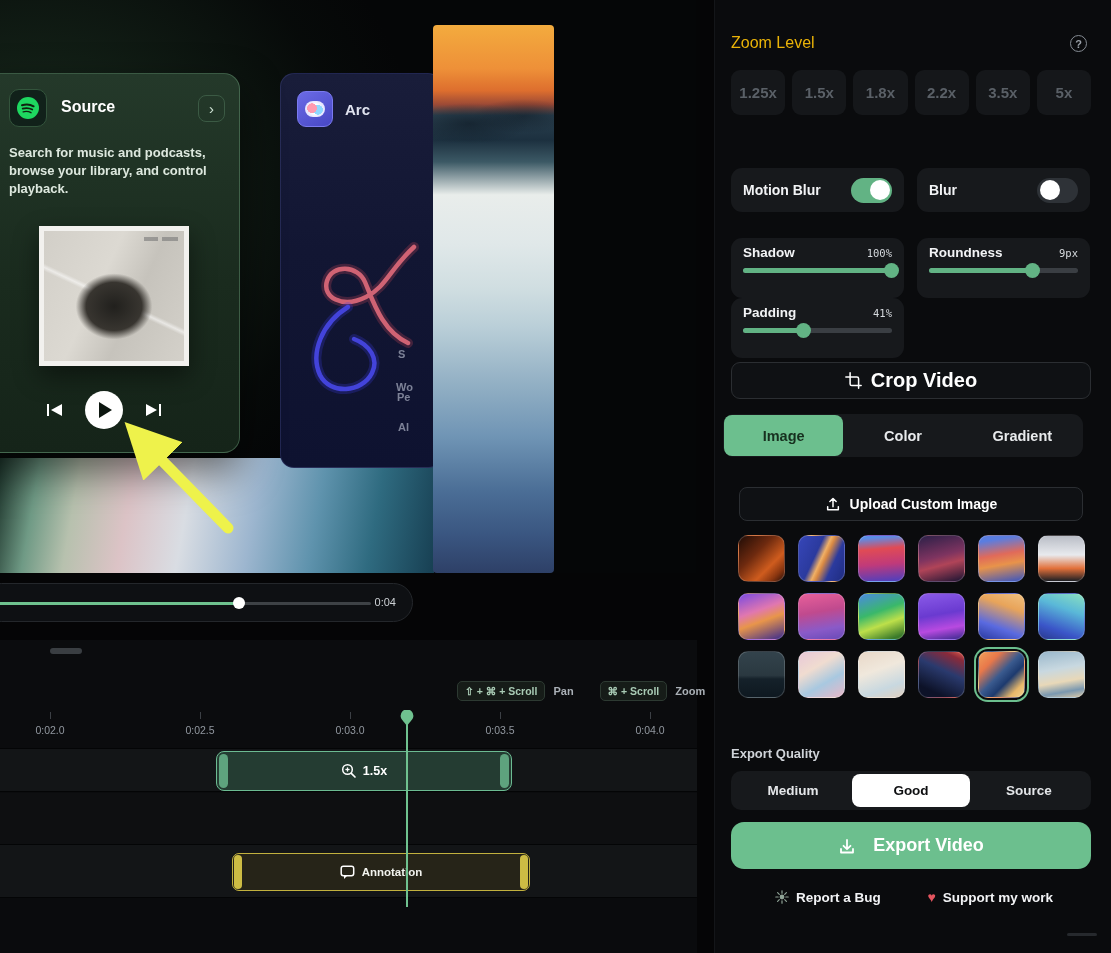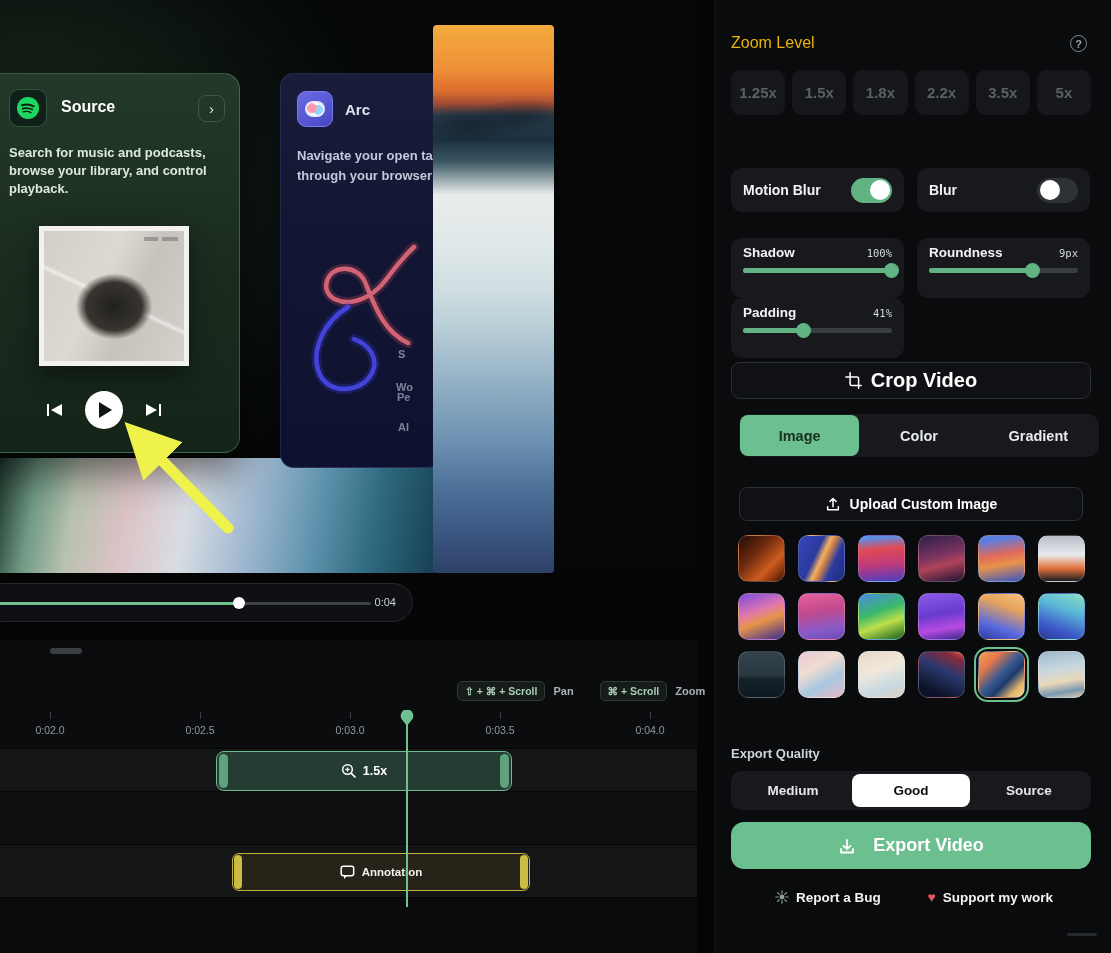--- a/index.html
+++ b/index.html
@@ -137,21 +137,21 @@
   .slider-card { width:173px; height:60px; padding:7px 12px 0; }
   .slider-head { display:flex; justify-content:space-between; align-items:baseline; }
   .slider-head .lbl { font-size:13.5px; font-weight:700; color:#f2f3f5; }
   .slider-head .val { font-size:10.5px; color:#d6dade; }
   .track { position:relative; margin-top:8px; height:5px; border-radius:3px; background:#3a3e43; }
   .fill { position:absolute; left:0; top:0; bottom:0; border-radius:3px; background:#62b384; }
   .knob { position:absolute; top:-5px; width:15px; height:15px; border-radius:50%; background:#62b384; }
   .crop-btn { position:absolute; left:16px; top:362px; width:360px; height:37px; border-radius:9px;
     background:#0f1114; border:1px solid #2b2e32; display:flex; align-items:center;
     justify-content:center; gap:9px; font-size:20px; font-weight:600; color:#fff; }
-  .bg-tabs { position:absolute; left:24px; top:414px; width:360px; height:43px; border-radius:11px;
+  .bg-tabs { position:absolute; left:8px; top:414px; width:360px; height:43px; border-radius:11px;
     background:#17191c; display:flex; padding:1px; }
   .bg-tab { flex:1; border-radius:8px; display:flex; align-items:center; justify-content:center;
     font-size:14.5px; font-weight:600; color:#e8eaec; }
   .bg-tab.selected { background:#6cbf8e; color:#17301f; font-weight:700; }
   .upload-btn { position:absolute; left:24px; top:487px; width:344px; height:34px; border-radius:8px;
     background:#0f1114; border:1px solid #2b2e32; display:flex; align-items:center;
     justify-content:center; gap:9px; font-size:14px; font-weight:700; color:#fff; }
   .wall-grid { position:absolute; left:23px; top:535px; width:348px; display:grid;
     grid-template-columns:repeat(6,47px); grid-auto-rows:47px; column-gap:13px; row-gap:11px; }
   .thumb { width:47px; height:47px; border-radius:10px; border:1px solid rgba(255,255,255,.18); }
@@ -196,24 +196,20 @@
 
   <div class="preview">
     <div class="glow"></div>
     <div class="wallband"></div>
 
     <div class="arc-card">
       <div class="arc-tile">
           <div class="arc-glyph"></div>
         </div>
       <div class="arc-title">Arc</div>
-      <div class="arc-desc">
-        <div>Navigate your open ta</div>
-        <div>through your browser</div>
-      </div>
     </div>
 
     <svg class="neonA" width="160" height="240" viewBox="0 0 160 240">
       <g fill="none" stroke-linecap="round">
         <path d="M128 12 C104 34 100 52 80 62 C56 74 36 62 41 46 C46 29 72 30 79 47 C87 66 96 96 122 108" stroke="#d84a5a" stroke-width="10" opacity="0.25"></path>
         <path d="M128 12 C104 34 100 52 80 62 C56 74 36 62 41 46 C46 29 72 30 79 47 C87 66 96 96 122 108" stroke="#e06a7a" stroke-width="4.5" opacity="0.9"></path>
         <path d="M62 72 C36 88 24 118 34 140 C44 160 76 158 86 138 C93 124 84 110 68 104" stroke="#3a3ae8" stroke-width="10" opacity="0.25"></path>
         <path d="M62 72 C36 88 24 118 34 140 C44 160 76 158 86 138 C93 124 84 110 68 104" stroke="#4a4af0" stroke-width="4.5" opacity="0.85"></path>
       </g>
     </svg>

